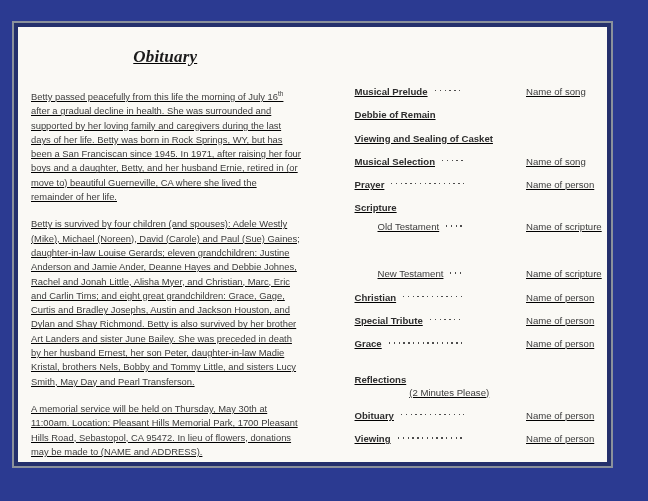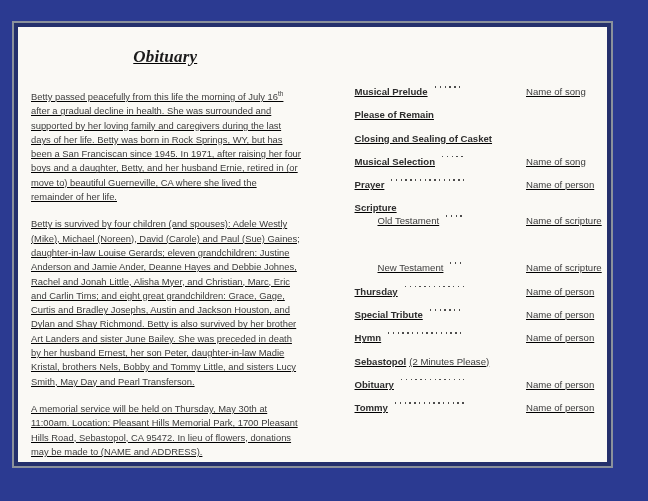--- a/index.html
+++ b/index.html
@@ -55,45 +55,45 @@
   .obit-body p { margin: 0 0 13px 0; }
   .obit-body sup { font-size: 6.5px; line-height: 0; }
   .service-rows {
     margin-top: 39px;
     font-size: 9.6px;
     line-height: 11px;
     color: #3c3c3c;
   }
   .srow {
     display: flex;
-    align-items: flex-start;
+    align-items: center;
     margin-bottom: 12.3px;
   }
   .srow .lbl {
     font-weight: bold;
     color: #2e2e2e;
     white-space: nowrap;
   }
-  .srow .note { font-weight: normal; color: #3c3c3c; margin-left: 3px; white-space: nowrap; }
+  .srow .note { font-weight: normal; color: #3c3c3c; margin-left: 3px; white-space: nowrap; margin-top: 25px; }
   .leader {
     flex: 1 1 auto;
     height: 1.5px;
     margin: 0 14px 2px 7px;
     background-image: repeating-linear-gradient(
       to right, #4c4c4c 0, #4c4c4c 1.4px, transparent 1.4px, transparent 4.8px);
   }
   .val {
     flex: 0 0 64px;
     width: 64px;
     white-space: nowrap;
     color: #3c3c3c;
     font-weight: normal;
     padding-left: 48px;
   }
-  .scripture-head { margin-bottom: 2px; }
+  .scripture-head { margin-bottom: 8px; }
   .sub { margin-left: 23px; margin-bottom: 5px; }
   .sub .lbl { font-weight: normal; color: #3c3c3c; }
   .sub .leader { margin-bottom: 2px; }
   .sub-last { margin-bottom: 12.3px; margin-top: 36px; }
 </style>
 </head>
 <body>
 
 <div class="canvas">
   <div class="frame">
@@ -112,25 +112,25 @@
         <div class="service-rows">
 
           <div class="srow">
             <span class="lbl">Musical Prelude</span>
             <span class="leader"></span>
             <span class="val">Name of song</span>
           </div>
 
 
           <div class="srow">
-            <span class="lbl">Please of Remain</span>
+            <span class="lbl">Debbie of Remain</span>
           </div>
 
           <div class="srow">
-            <span class="lbl">Closing and Sealing of Casket</span>
+            <span class="lbl">Viewing and Sealing of Casket</span>
           </div>
 
           <div class="srow">
             <span class="lbl">Musical Selection</span>
             <span class="leader"></span>
             <span class="val">Name of song</span>
           </div>
 
           <div class="srow">
             <span class="lbl">Prayer</span>
@@ -146,50 +146,50 @@
             <span class="leader"></span>
             <span class="val">Name of scripture</span>
           </div>
           <div class="srow sub sub-last">
             <span class="lbl">New Testament</span>
             <span class="leader"></span>
             <span class="val">Name of scripture</span>
           </div>
 
           <div class="srow">
-            <span class="lbl">Thursday</span>
+            <span class="lbl">Christian</span>
             <span class="leader"></span>
             <span class="val">Name of person</span>
           </div>
 
           <div class="srow">
             <span class="lbl">Special Tribute</span>
             <span class="leader"></span>
             <span class="val">Name of person</span>
           </div>
 
           <div class="srow">
-            <span class="lbl">Hymn</span>
+            <span class="lbl">Grace</span>
             <span class="leader"></span>
             <span class="val">Name of person</span>
           </div>
 
           <div class="srow">
-            <span class="lbl">Sebastopol</span>
+            <span class="lbl">Reflections</span>
             <span class="note">(2 Minutes Please)</span>
           </div>
 
           <div class="srow">
             <span class="lbl">Obituary</span>
             <span class="leader"></span>
             <span class="val">Name of person</span>
           </div>
 
           <div class="srow">
-            <span class="lbl">Tommy</span>
+            <span class="lbl">Viewing</span>
             <span class="leader"></span>
             <span class="val">Name of person</span>
           </div>
 
         </div>
       </div>
 
     </div>
   </div>
 </div>

